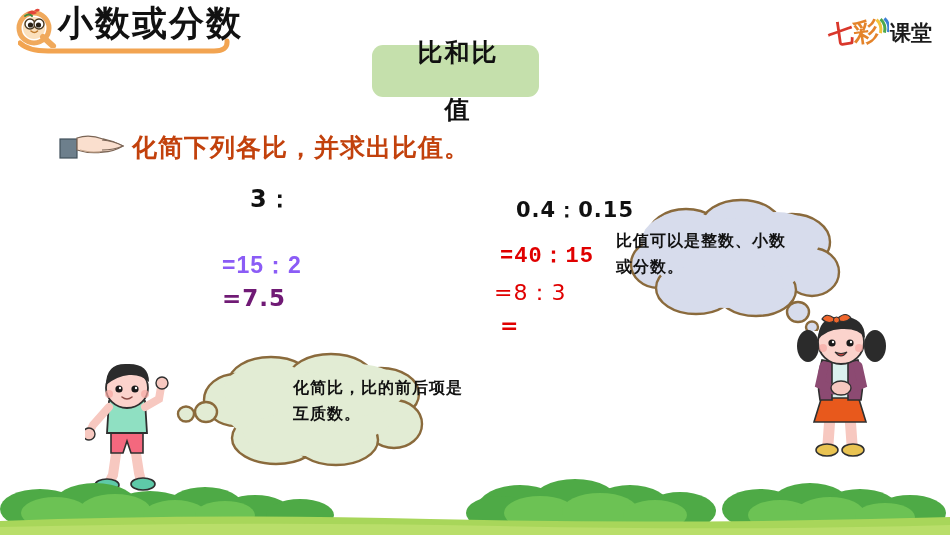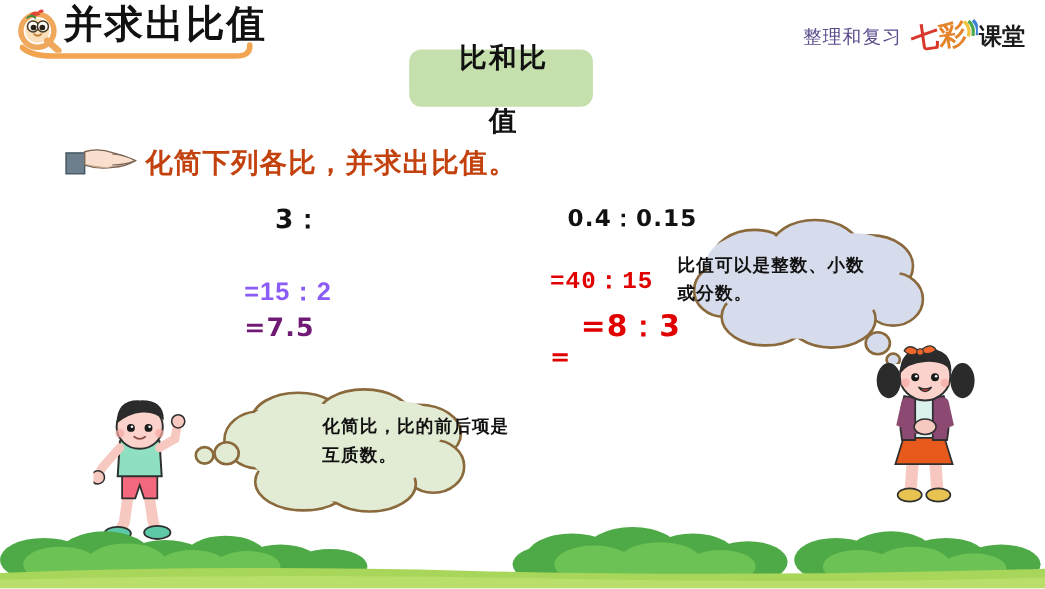--- a/index.html
+++ b/index.html
@@ -63,33 +63,33 @@
     position:absolute;left:222px;top:250px;
     font-family:Liberation Sans, sans-serif;
     font-size:23px;font-weight:700;color:#8b5cf6;letter-spacing:1px;white-space:nowrap;
   }
   .a-left2{
     position:absolute;left:222px;top:285px;
     font-family:"DejaVu Sans","Liberation Sans",sans-serif;
     font-size:23px;font-weight:700;color:#701a75;letter-spacing:1px;white-space:nowrap;
   }
   .q-right{
-    position:absolute;left:516px;top:184px;
+    position:absolute;left:516px;top:196px;
     font-family:"DejaVu Sans","Liberation Sans",sans-serif;
     font-size:21px;font-weight:700;color:#111;letter-spacing:1px;white-space:nowrap;
   }
   .a-right1{
     position:absolute;left:500px;top:240px;
     font-family:Liberation Mono, monospace;
     font-size:22px;font-weight:700;color:#e00000;letter-spacing:1px;white-space:nowrap;
   }
   .a-right2{
-    position:absolute;left:528px;top:278px;
-    font-family:"DejaVu Sans","Liberation Sans",sans-serif;
-    font-size:27px;font-weight:700;color:#e00000;letter-spacing:1px;white-space:nowrap;
+    position:absolute;left:494px;top:278px;
+    font-family:"DejaVu Sans","Liberation Sans",sans-serif;
+    font-size:22px;font-weight:400;color:#e00000;letter-spacing:1px;white-space:nowrap;
   }
   .a-right3{
     position:absolute;left:500px;top:313px;
     font-family:"DejaVu Sans","Liberation Sans",sans-serif;
     font-size:22px;font-weight:700;color:#e00000;letter-spacing:1px;white-space:nowrap;
   }
 
   
   .bubble{position:absolute;}
   .bub-text{
@@ -126,23 +126,22 @@
       <path d="M11 12 q4 -3 7 0" stroke="#3f8a3f" stroke-width="2" fill="none" stroke-linecap="round"></path>
     </svg>
   </div>
 
   <div class="hdr-swoosh">
     <svg width="215" height="22" viewBox="0 0 215 22">
       <path d="M2 10 Q10 18 30 18 L196 18 Q210 18 209 8" stroke="#f2a451" stroke-width="5" fill="none" stroke-linecap="round"></path>
     </svg>
   </div>
 
-  <div class="hdr-title">并求出比值</div>
-
-  <div class="hdr-right">整理和复习</div>
+  <div class="hdr-title">小数或分数</div>
+
 
   <div class="brand">
     <svg width="112" height="34" viewBox="0 0 112 34">
       <g transform="rotate(-8 34 17)">
         <text x="2" y="26" font-family="DejaVu Serif, serif" font-size="25" font-weight="700" fill="#d9372b">七</text>
         <text x="27" y="27" font-family="DejaVu Serif, serif" font-size="25" font-weight="700" fill="#e4832a">彩</text>
         <path d="M52 8 q5 6 2 14" stroke="#f2c43a" stroke-width="3" fill="none"></path>
         <path d="M56 8 q5 6 2 14" stroke="#4da84d" stroke-width="3" fill="none"></path>
         <path d="M60 8 q5 6 2 14" stroke="#3b7fd4" stroke-width="3" fill="none"></path>
       </g>

